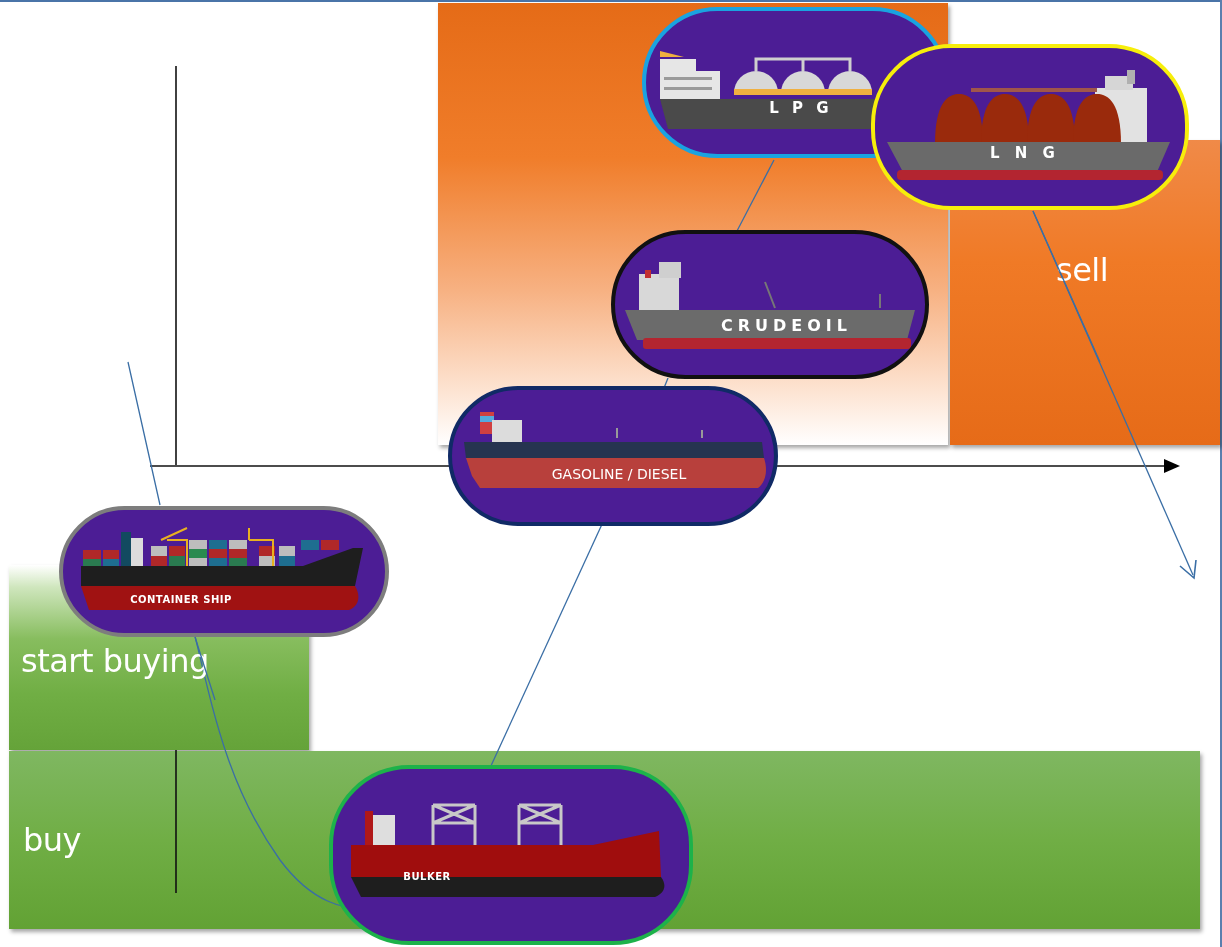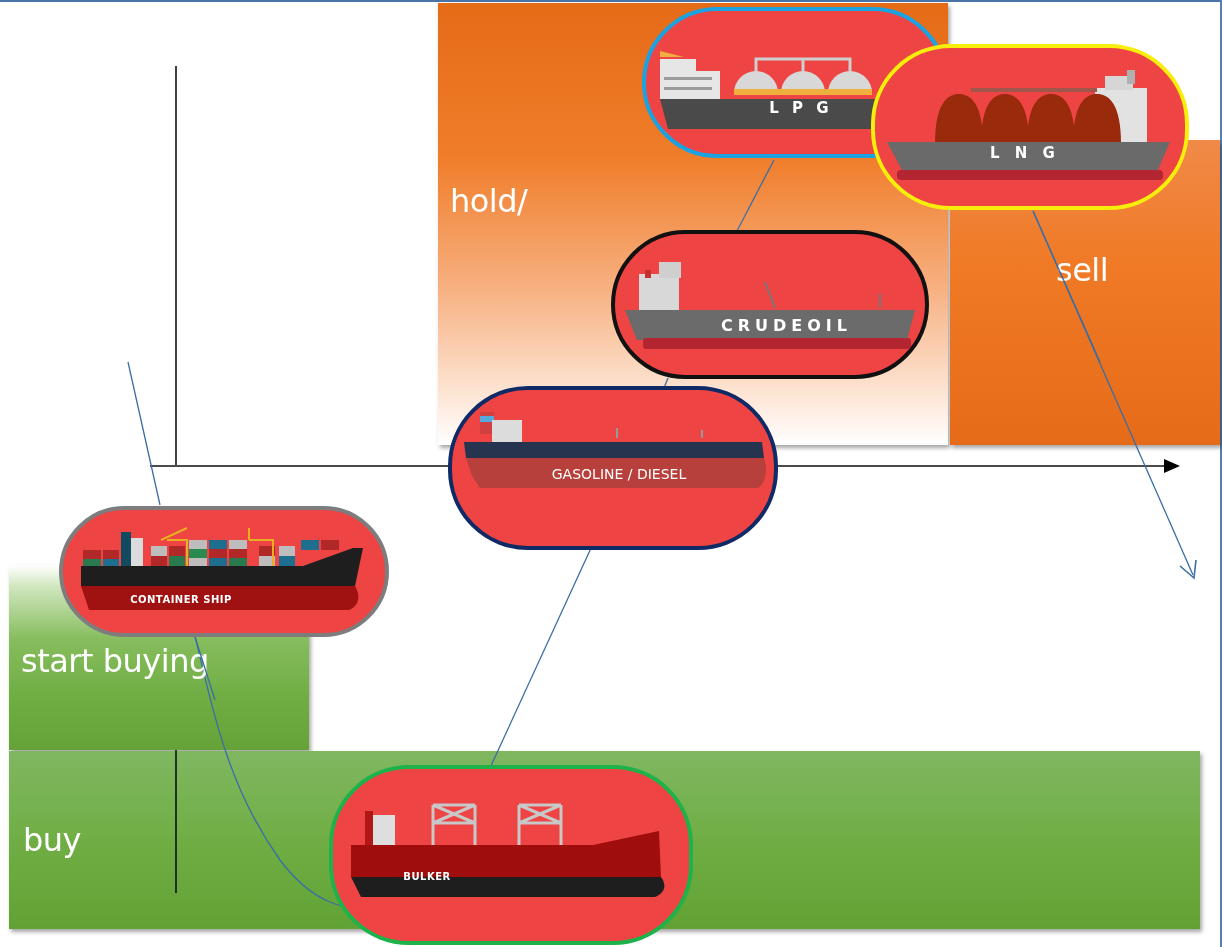--- a/index.html
+++ b/index.html
@@ -23,30 +23,30 @@
 
   .zone-label { position: absolute; color: #ffffff; font-family: "DejaVu Sans", sans-serif; font-size: 32px; line-height: 46px; letter-spacing: -0.5px; }
   .lbl-hold { left: 450px; top: 178px; }
   .lbl-sell { left: 1056px; top: 247px; }
   .lbl-start { left: 21px; top: 638px; }
   .lbl-buy { left: 23px; top: 817px; }
 
   svg.overlay { position: absolute; left: 0; top: 0; }
 
   .pill {
-    position: absolute; background: #ef4444; border-radius: 80px; box-sizing: border-box;
+    position: absolute; background: #4c1d95; border-radius: 80px; box-sizing: border-box;
     overflow: hidden;
   }
   .pill svg { position: absolute; left: 0; top: 0; }
   .ship-name { position: absolute; color: #ffffff; font-family: "DejaVu Sans", sans-serif; font-weight: bold; text-align: center; white-space: nowrap; }
 
   .pill-lpg { left: 642px; top: 7px; width: 306px; height: 151px; border: 4px solid #1aa3e0; }
   .pill-lng { left: 871px; top: 44px; width: 318px; height: 166px; border: 4px solid #f7ee0b; }
   .pill-crude { left: 611px; top: 230px; width: 318px; height: 149px; border: 4px solid #111111; }
-  .pill-gas { left: 448px; top: 386px; width: 330px; height: 164px; border: 4px solid #102a66; }
+  .pill-gas { left: 448px; top: 386px; width: 330px; height: 140px; border: 4px solid #102a66; }
   .pill-container { left: 59px; top: 506px; width: 330px; height: 131px; border: 4px solid #7d7d7d; }
   .pill-bulker { left: 329px; top: 765px; width: 364px; height: 180px; border: 4px solid #1db24a; }
 </style>
 </head>
 <body>
 
 <div class="frame-top"></div>
 <div class="frame-right"></div>
 
 <div class="zone zone-hold"></div>
@@ -62,21 +62,20 @@
 
   <path d="M128,362 L160,505 M195,636 C215,720 230,790 280,860 C310,900 345,915 380,905" fill="none" stroke="#3a6ea5" stroke-width="1.3"></path>
   <line x1="490" y1="768" x2="603" y2="522" stroke="#3a6ea5" stroke-width="1.3"></line>
   <line x1="664" y1="388" x2="668" y2="378" stroke="#3a6ea5" stroke-width="1.3"></line>
   <line x1="737" y1="231" x2="774" y2="160" stroke="#3a6ea5" stroke-width="1.3"></line>
   <line x1="1033" y1="211" x2="1193" y2="575" stroke="#3a6ea5" stroke-width="1.3"></line>
   <polyline points="1180,566 1194,578 1196,560" fill="none" stroke="#3a6ea5" stroke-width="1.6"></polyline>
 </svg>
 
 <div class="zone-label lbl-hold">
-  <div>hold/</div>
 </div>
 <div class="zone-label lbl-sell">sell</div>
 
 <div class="pill pill-lpg">
   <svg width="300" height="145">
     <rect x="14" y="60" width="60" height="28" fill="#e6e6e6"></rect>
     <rect x="14" y="48" width="36" height="14" fill="#e6e6e6"></rect>
     <polygon points="14,40 38,46 14,46" fill="#f0b040"></polygon>
     <rect x="18" y="66" width="48" height="3" fill="#9a9a9a"></rect>
     <rect x="18" y="76" width="48" height="3" fill="#9a9a9a"></rect>

